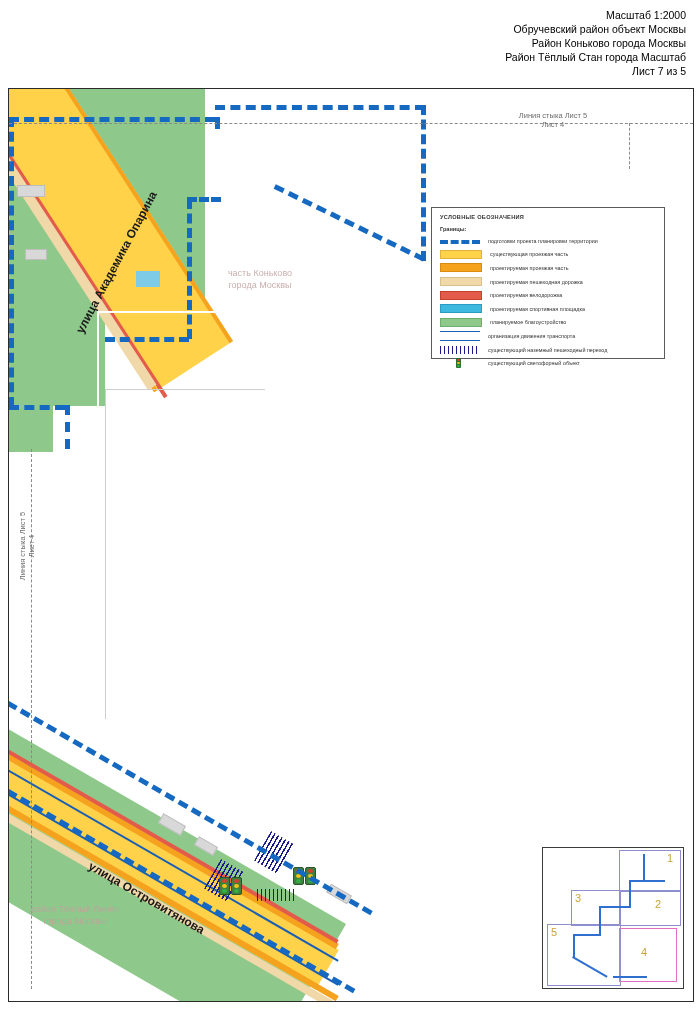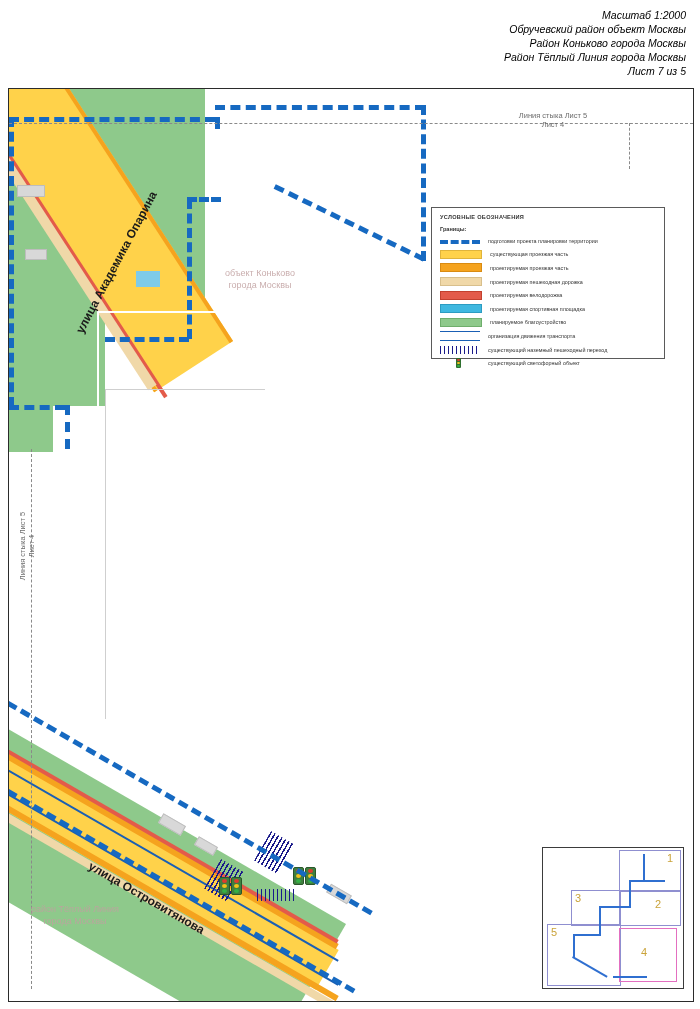--- a/index.html
+++ b/index.html
@@ -15,21 +15,21 @@
 
   
   .header{
     position:absolute;
     right:14px;top:8px;
     text-align:right;
     font-size:10.5px;
     line-height:14px;
     color:#000;
   }
-  .header div{white-space:nowrap;font-style:italic;}
+  .header div{white-space:nowrap;}
 
   
   .map-frame{
     position:absolute;
     left:8px;top:88px;
     width:684px;height:912px;
     border:1px solid #2b2b2b;
     background:#ffffff;
     overflow:hidden;
   }
@@ -173,21 +173,21 @@
 </style>
 </head>
 <body>
 
 <div class="page">
 
   <div class="header">
     <div>Масштаб 1:2000</div>
     <div>Обручевский район объект Москвы</div>
     <div>Район Коньково города Москвы</div>
-    <div>Район Тёплый Линия города Москвы</div>
+    <div>Район Тёплый Стан города Масштаб</div>
     <div>Лист 7 из 5</div>
   </div>
 
   <div class="map-frame">
 
     <div class="layer">
 
       <div class="green" style="left:0;top:0;width:196px;height:230px;"></div>
       <div class="green" style="left:0;top:225px;width:96px;height:92px;"></div>
       <div class="green" style="left:0;top:315px;width:44px;height:48px;"></div>
@@ -290,21 +290,21 @@
         <span>Лист 4</span>
       </div>
     </div>
 
     <div class="layer">
       <div class="street-label" style="left:64px;top:240px;transform:rotate(-62deg);">улица Академика Опарина</div>
 
       <div class="street-label" style="left:84px;top:770px;transform:rotate(30deg);">улица Островитянова</div>
 
       <div class="district-label" style="left:196px;top:178px;width:110px;">
-        <span>объект Коньково</span><br>
+        <span>часть Коньково</span><br>
         <span>города Москвы</span>
       </div>
 
       <div class="district-label" style="left:6px;top:814px;width:120px;">
         <span>район Тёплый Линия</span><br>
         <span>города Москвы</span>
       </div>
     </div>
 
     <div class="legend">

